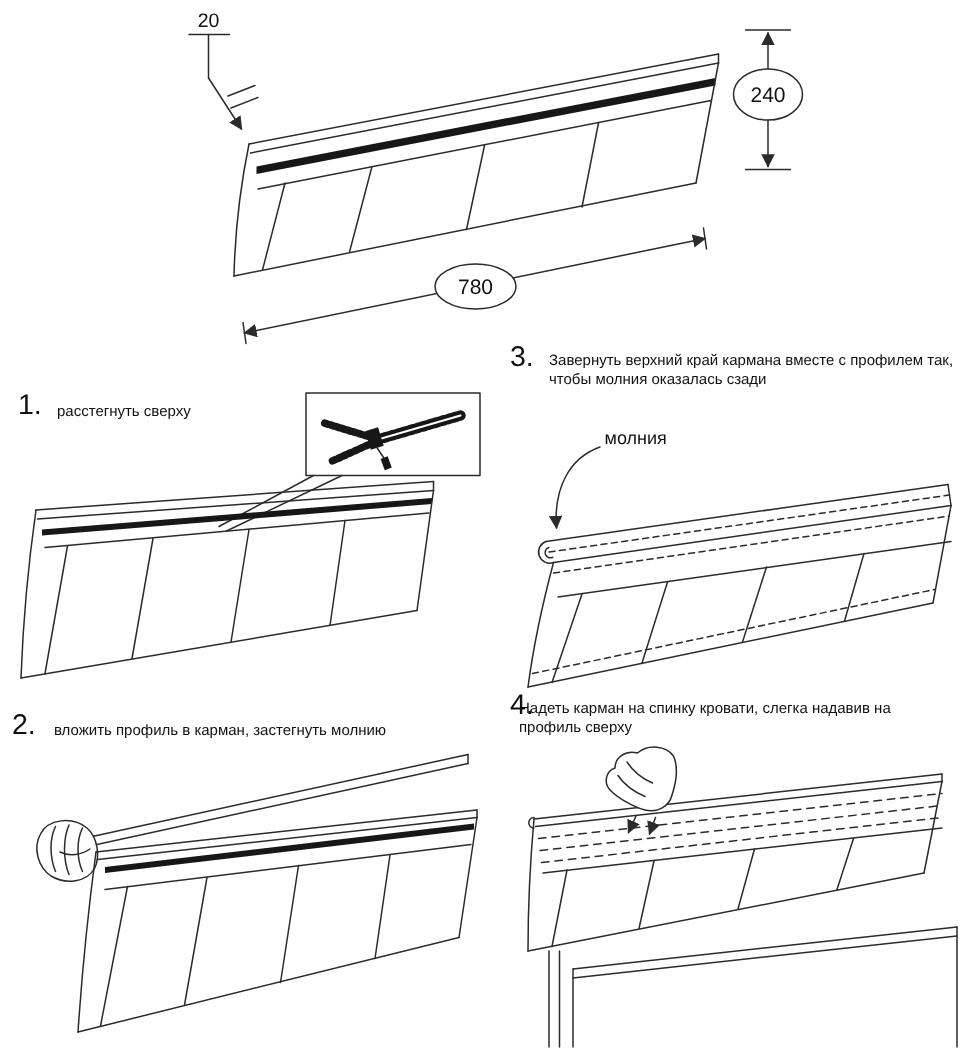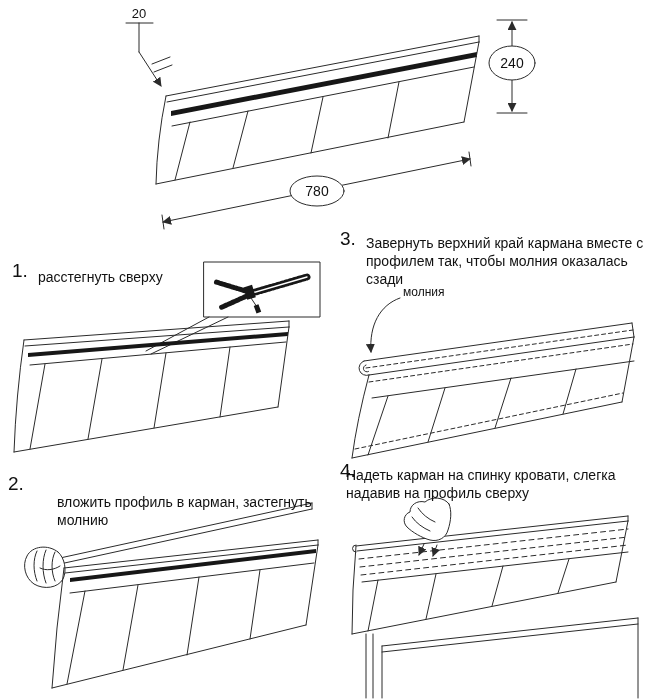--- a/index.html
+++ b/index.html
@@ -3,21 +3,21 @@
 <meta charset="utf-8">
 <style>
   html,body{margin:0;padding:0;background:#fff;}
   .canvas{
     position:relative;width:649px;height:700px;background:#ffffff;
     font-family:"Liberation Sans",sans-serif;color:#111;overflow:hidden;padding-left:36px;
   }
   .canvas>svg{position:absolute;left:0;top:0;}
   .txt{position:absolute;color:#111;}
   .step-num{font-size:19px;font-weight:400;}
-  .step-text{font-size:14px;line-height:1.3;}
+  .step-text{font-size:10px;line-height:1.3;}
   svg text{font-family:"Liberation Sans",sans-serif;fill:#111;stroke:none;}
   .ln{stroke:#2b2b2b;fill:none;stroke-width:1;stroke-linecap:round;stroke-linejoin:round;}
   .dk{fill:#171717;stroke:none;}
   .wf{fill:#ffffff;stroke:#2b2b2b;stroke-width:1;}
   .hand{fill:#ffffff;stroke:#2b2b2b;stroke-width:1;}
   .dash{stroke-dasharray:4 3;}
   .dash2{stroke-dasharray:5 4;}
 </style>
 </head>
 <body>
@@ -187,21 +187,21 @@
       <line x1="424" y1="544" x2="419" y2="555" marker-end="url(#mA)"></line>
       <line x1="437" y1="545" x2="433" y2="556" marker-end="url(#mA)"></line>
     </g>
   </g>
 </svg>
 
 <div class="txt step-num" style="left:12px;top:260px;">1.</div>
 <div class="txt step-text" style="left:38px;top:268px;width:210px;">расстегнуть сверху</div>
 
 <div class="txt step-num" style="left:8px;top:473px;">2.</div>
-<div class="txt step-text" style="left:36px;top:493px;width:300px;margin-left:21px;">вложить профиль в карман, застегнуть молнию</div>
+<div class="txt step-text" style="left:36px;top:481px;width:300px;">вложить профиль в карман, застегнуть молнию</div>
 
 <div class="txt step-num" style="left:340px;top:228px;">3.</div>
 <div class="txt step-text" style="left:366px;top:234px;width:284px;">Завернуть верхний край кармана вместе с профилем так, чтобы молния оказалась сзади</div>
 
 <div class="txt step-num" style="left:340px;top:460px;">4.</div>
 <div class="txt step-text" style="left:346px;top:466px;width:270px;">Надеть карман на спинку кровати, слегка надавив на профиль сверху</div>
 
 </div>
 
 </body></html>

